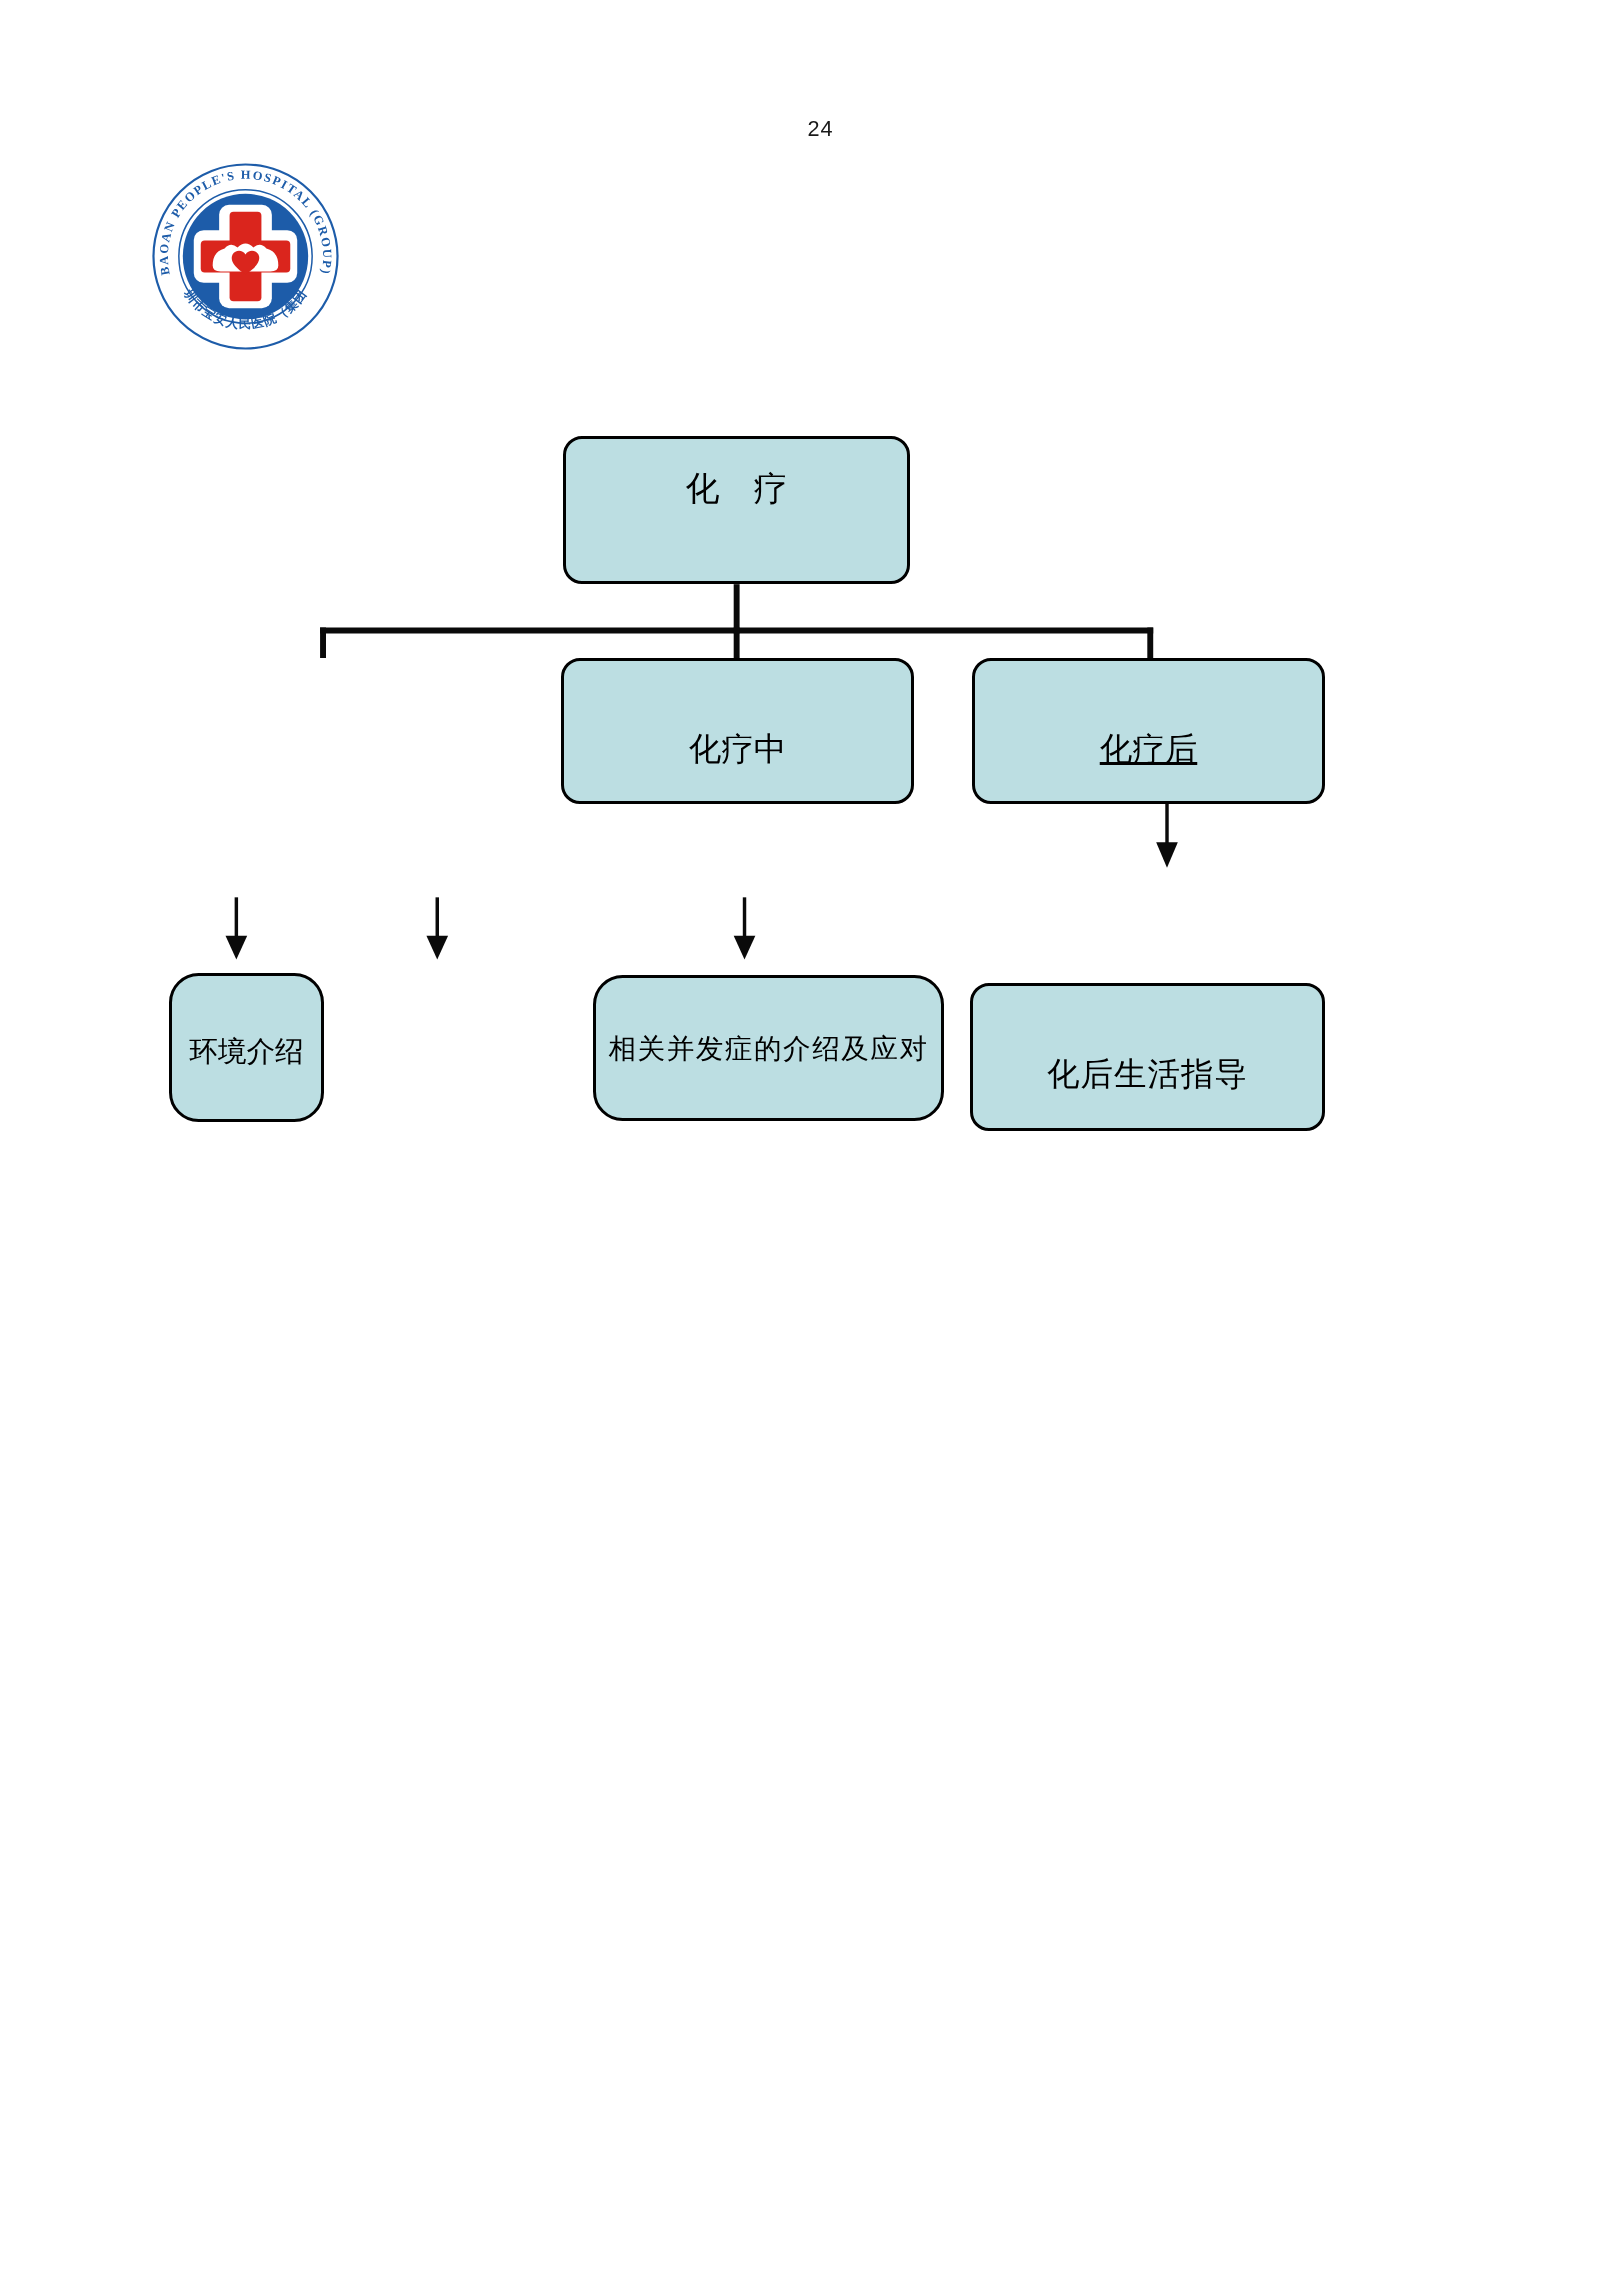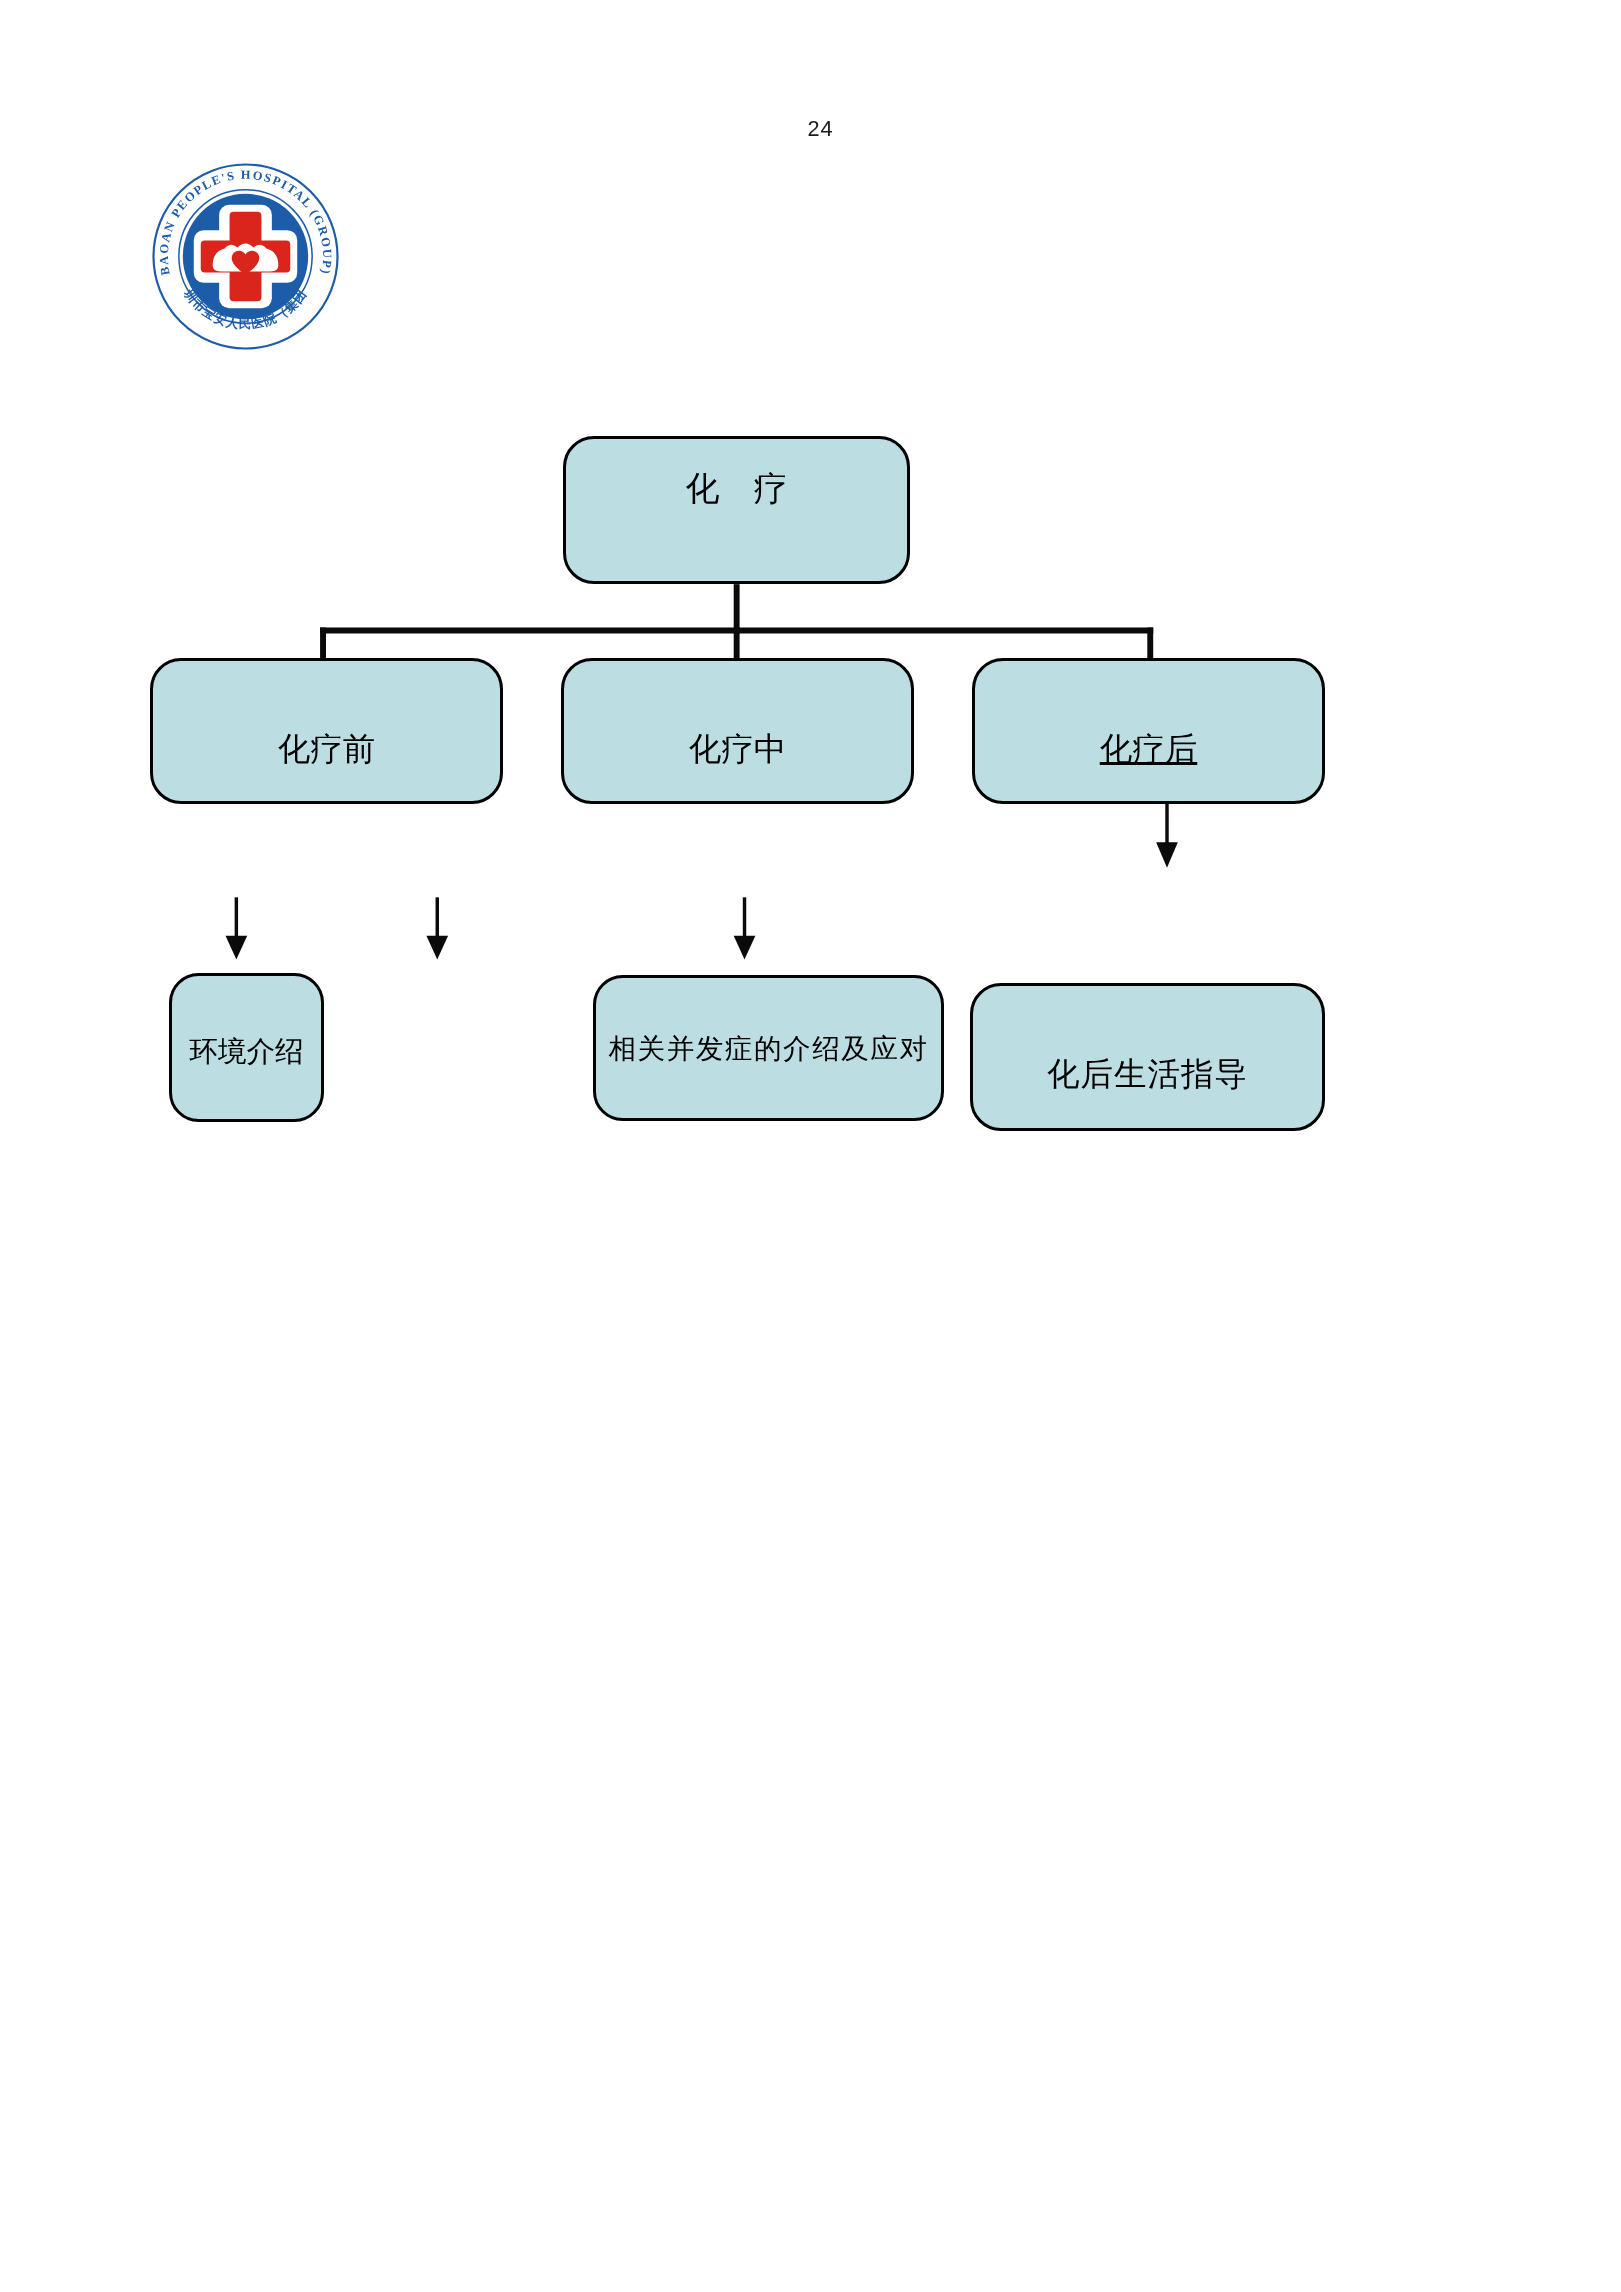--- a/index.html
+++ b/index.html
@@ -31,21 +31,21 @@
   
   .connectors{position:absolute;left:0;top:0;width:1621px;height:2292px;}
   .tree-line{stroke:var(--line_color,#000);stroke-width:6;}
   .arrow-shaft{stroke:var(--line_color,#000);stroke-width:3.5;}
   .arrow-head{fill:var(--line_color,#000);}
   
   .box{
     position:absolute;
     background:var(--box_fill,#bcdee2);
     border:3.9px solid var(--box_border,#000);
-    border-radius:31px;
+    border-radius:19px;
     box-sizing:border-box;
     display:flex;align-items:center;justify-content:center;
     color:var(--text_color,#000);
     text-align:center;
   }
   .box-root {left:563px;top:436px;width:347px;height:148px;font-size:34px;padding-bottom:43px;}
   .box-pre  {left:150px;top:658px;width:353px;height:146px;font-size:32.5px;padding-top:37px;}
   .box-mid  {left:561px;top:658px;width:353px;height:146px;font-size:32.5px;padding-top:37px;}
   .box-post {left:972px;top:658px;width:353px;height:146px;font-size:32.5px;padding-top:37px;text-decoration:underline;}
   .box-env  {left:169px;top:973px;width:155px;height:149px;font-size:28.6px;border-radius:29.6px;padding-top:7.9px;}
@@ -104,23 +104,20 @@
     <g>
       <line class="arrow-shaft" x1="756" y1="911" x2="756" y2="953"></line>
       <polygon class="arrow-head" points="745,950 767,950 756,974"></polygon>
     </g>
   </svg>
 
   <div class="box box-root">
     <span>化　疗</span>
   </div>
 
-  <div class="box box-pre">
-    <span>化疗前</span>
-  </div>
   <div class="box box-mid">
     <span>化疗中</span>
   </div>
   <div class="box box-post">
     <span>化疗后</span>
   </div>
 
   <div class="box box-env">
     <span>环境介绍</span>
   </div>

